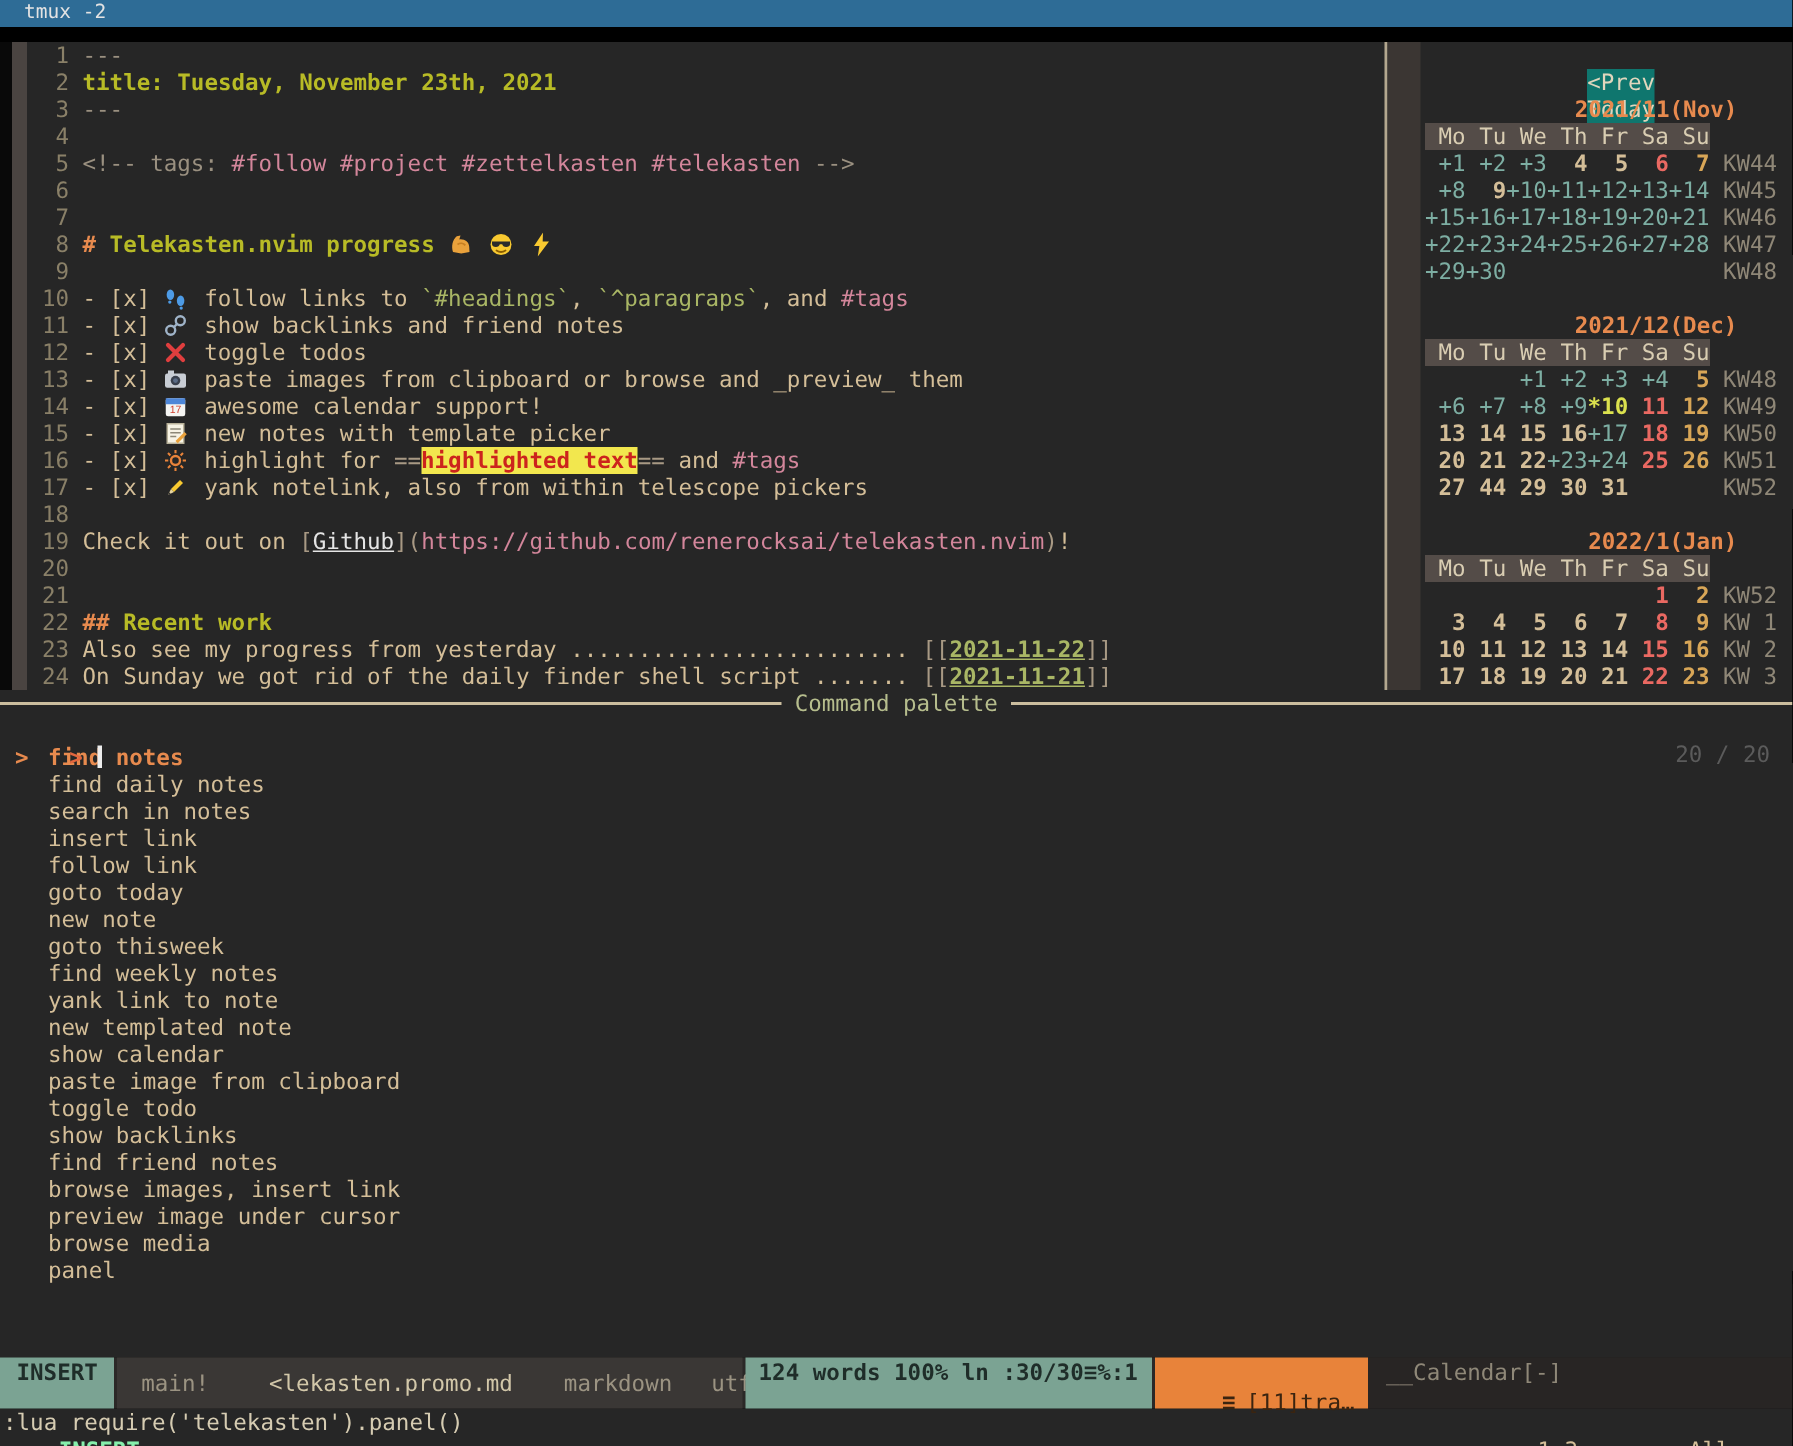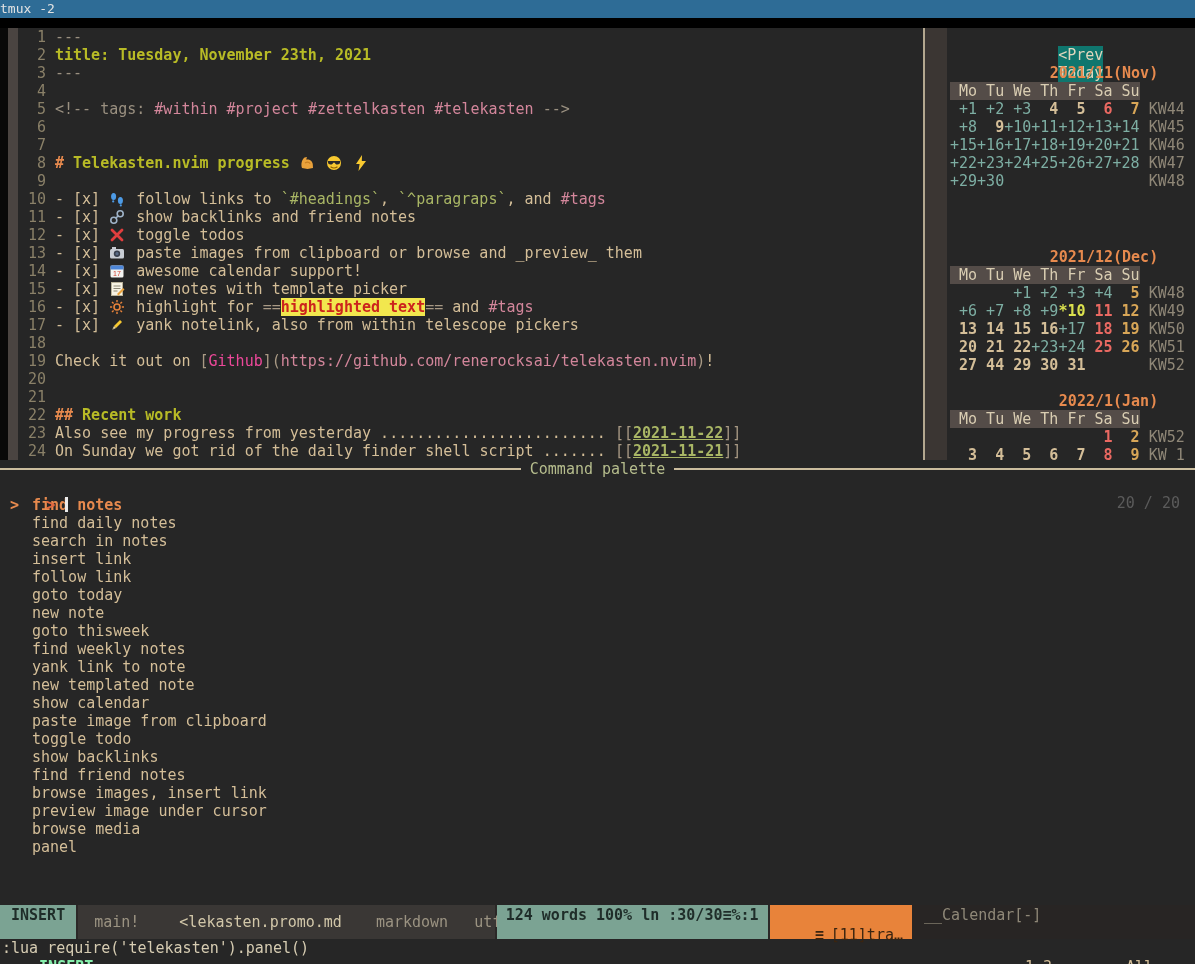--- a/index.html
+++ b/index.html
@@ -1,17 +1,17 @@
 <!DOCTYPE html>
 <html><head>
 <meta charset="utf-8">
 <style>
   html,body{margin:0;padding:0;background:#000;}
   body{width:1195px;height:964px;overflow:hidden;font-family:"DejaVu Sans Mono",monospace;font-size:15px;line-height:18px;}
-  .tmux{height:18px;background:#2e6c96;color:#e3e3e3;font-size:13px;line-height:18px;padding-left:0;white-space:pre;}
+  .tmux{height:18px;background:#2e6c96;color:#e3e3e3;font-size:13px;line-height:18px;padding-left:16px;white-space:pre;}
   .gap{height:10px;background:#000;}
   
   .mainrow{display:flex;height:432px;background:#262626;}
   .gutterblack{width:8px;background:#090909;}
   .escroll{width:10px;background:#4a4441;}
   .editor{width:905px;overflow:hidden;}
   .vsep{width:2px;background:#b3a78f;}
   .cscroll{width:22px;background:#3b3633;}
   .cal{flex:1;overflow:hidden;padding-left:3px;}
   .eline{height:18px;white-space:pre;}
@@ -20,21 +20,21 @@
   .eicon svg{display:block;}
   .c-gray{color:#9a9080;}
   .c-cream{color:#d4be98;}
   .c-dim{color:#a89984;}
   .c-title{color:#b8bb26;font-weight:bold;}
   .c-h{color:#b8bb26;font-weight:bold;}
   .c-hash{color:#e78a4e;font-weight:bold;}
   .c-pink{color:#d3869b;}
   .c-code{color:#a9b665;}
   .c-date{color:#a9b665;font-weight:bold;text-decoration:underline;}
-  .c-link{color:#ec4899;}
+  .c-link{color:#e5e5e5;text-decoration:underline;}
   .c-url{color:#d3869b;}
   .c-hl{background:#f2e74e;color:#cc241d;font-weight:bold;}
   
   .crow{height:18px;white-space:pre;}
   .cnav{padding-left:54px;}
   .cbtn{background:#0f766e;color:#e0d6bd;}
   .cbtn.sp{margin-right:9px;}
   .ctitle{color:#e78a4e;font-weight:bold;text-align:center;}
   .chbg{background:#544c48;color:#d9cdb2;}
   .kw{color:#8f8777;margin-left:9px;}
@@ -83,21 +83,21 @@
 <div class="gap"></div>
 
 <div class="mainrow">
   <div class="gutterblack"></div>
   <div class="escroll"></div>
   <div class="editor">
       <div class="eline"><span class="lnum">1</span><span class="c-gray">---</span></div>
       <div class="eline"><span class="lnum">2</span><span class="c-title">title: Tuesday, November 23th, 2021</span></div>
       <div class="eline"><span class="lnum">3</span><span class="c-gray">---</span></div>
       <div class="eline"><span class="lnum">4</span></div>
-      <div class="eline"><span class="lnum">5</span><span class="c-gray">&lt;!-- tags: </span><span class="c-pink">#within</span><span class="c-cream"> </span><span class="c-pink">#project</span><span class="c-cream"> </span><span class="c-pink">#zettelkasten</span><span class="c-cream"> </span><span class="c-pink">#telekasten</span><span class="c-gray"> --&gt;</span></div>
+      <div class="eline"><span class="lnum">5</span><span class="c-gray">&lt;!-- tags: </span><span class="c-pink">#follow</span><span class="c-cream"> </span><span class="c-pink">#project</span><span class="c-cream"> </span><span class="c-pink">#zettelkasten</span><span class="c-cream"> </span><span class="c-pink">#telekasten</span><span class="c-gray"> --&gt;</span></div>
       <div class="eline"><span class="lnum">6</span></div>
       <div class="eline"><span class="lnum">7</span></div>
       <div class="eline"><span class="lnum">8</span><span class="c-hash"># </span><span class="c-h">Telekasten.nvim progress </span><span class="eicon"><svg viewBox="0 0 16 16" width="16" height="16">
             <path d="M3 13c-1.2-3.5-.5-8 2.5-10.5L8 2l-.8 2.6c3.6-.4 6.3 1.6 6.6 4.9l.2 3.5-5.5 1z" fill="#e9a13b"></path>
             <path d="M6 8c1.8-1.2 4-1 5.2.6" fill="none" stroke="#c77f22" stroke-width="1.2"></path>
           </svg></span><span class="eicon"><svg viewBox="0 0 16 16" width="16" height="16">
             <circle cx="8" cy="8" r="7" fill="#f8c930"></circle>
             <path d="M2 6h12v1.6c0 1.2-1 2-2.6 2-1.5 0-2.3-.7-2.6-1.8h-1.6C6.9 8.9 6.1 9.6 4.6 9.6 3 9.6 2 8.8 2 7.6z" fill="#2b2b2b"></path>
             <path d="M5 12q3 2 6 0" fill="none" stroke="#8a5d00" stroke-width="1.2" stroke-linecap="round"></path>
           </svg></span><span class="eicon"><svg viewBox="0 0 16 16" width="16" height="16">
@@ -166,21 +166,21 @@
     <div>
         <div class="crow"> </div>
         <div class="crow ctitle" style="padding-left: 63px;">2021/11(Nov)</div>
         <div class="crow"><span class="chbg"> Mo Tu We Th Fr Sa Su</span></div>
         <div class="crow"><span class="cd-note"> +1</span><span class="cd-note"> +2</span><span class="cd-note"> +3</span><span class="cd-day">  4</span><span class="cd-day">  5</span><span class="cd-sat">  6</span><span class="cd-sun">  7</span><span class="kw">KW44</span></div>
         <div class="crow"><span class="cd-note"> +8</span><span class="cd-day">  9</span><span class="cd-note">+10</span><span class="cd-note">+11</span><span class="cd-note">+12</span><span class="cd-note">+13</span><span class="cd-note">+14</span><span class="kw">KW45</span></div>
         <div class="crow"><span class="cd-note">+15</span><span class="cd-note">+16</span><span class="cd-note">+17</span><span class="cd-note">+18</span><span class="cd-note">+19</span><span class="cd-note">+20</span><span class="cd-note">+21</span><span class="kw">KW46</span></div>
         <div class="crow"><span class="cd-note">+22</span><span class="cd-note">+23</span><span class="cd-note">+24</span><span class="cd-note">+25</span><span class="cd-note">+26</span><span class="cd-note">+27</span><span class="cd-note">+28</span><span class="kw">KW47</span></div>
         <div class="crow"><span class="cd-note">+29</span><span class="cd-note">+30</span><span class="cd-empty">   </span><span class="cd-empty">   </span><span class="cd-empty">   </span><span class="cd-empty">   </span><span class="cd-empty">   </span><span class="kw">KW48</span></div>
         <div class="crow"> </div>
-        <div class="crow ctitle" style="padding-left: 63px; margin-top: 40px;">2021/12(Dec)</div>
+        <div class="crow ctitle" style="padding-left: 63px;">2021/12(Dec)</div>
         <div class="crow"><span class="chbg"> Mo Tu We Th Fr Sa Su</span></div>
         <div class="crow"><span class="cd-empty">   </span><span class="cd-empty">   </span><span class="cd-note"> +1</span><span class="cd-note"> +2</span><span class="cd-note"> +3</span><span class="cd-note"> +4</span><span class="cd-sun">  5</span><span class="kw">KW48</span></div>
         <div class="crow"><span class="cd-note"> +6</span><span class="cd-note"> +7</span><span class="cd-note"> +8</span><span class="cd-note"> +9</span><span class="cd-today">*10</span><span class="cd-sat"> 11</span><span class="cd-sun"> 12</span><span class="kw">KW49</span></div>
         <div class="crow"><span class="cd-day"> 13</span><span class="cd-day"> 14</span><span class="cd-day"> 15</span><span class="cd-day"> 16</span><span class="cd-note">+17</span><span class="cd-sat"> 18</span><span class="cd-sun"> 19</span><span class="kw">KW50</span></div>
         <div class="crow"><span class="cd-day"> 20</span><span class="cd-day"> 21</span><span class="cd-day"> 22</span><span class="cd-note">+23</span><span class="cd-note">+24</span><span class="cd-sat"> 25</span><span class="cd-sun"> 26</span><span class="kw">KW51</span></div>
         <div class="crow"><span class="cd-day"> 27</span><span class="cd-day"> 44</span><span class="cd-day"> 29</span><span class="cd-day"> 30</span><span class="cd-day"> 31</span><span class="cd-empty">   </span><span class="cd-empty">   </span><span class="kw">KW52</span></div>
         <div class="crow"> </div>
         <div class="crow ctitle" style="padding-left: 72px;">2022/1(Jan)</div>
         <div class="crow"><span class="chbg"> Mo Tu We Th Fr Sa Su</span></div>
         <div class="crow"><span class="cd-empty">   </span><span class="cd-empty">   </span><span class="cd-empty">   </span><span class="cd-empty">   </span><span class="cd-empty">   </span><span class="cd-sat">  1</span><span class="cd-sun">  2</span><span class="kw">KW52</span></div>

